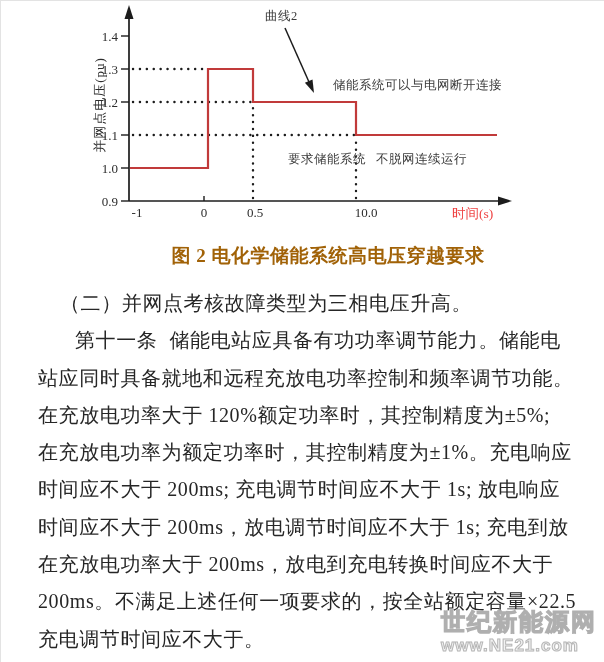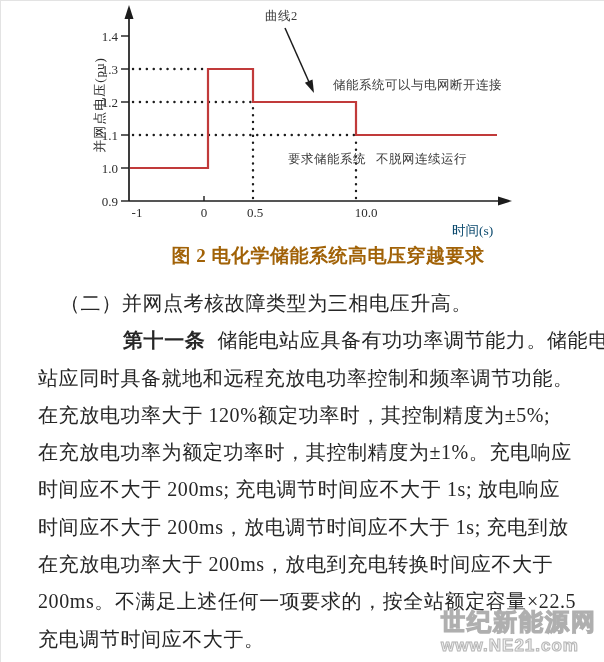--- a/index.html
+++ b/index.html
@@ -15,36 +15,36 @@
   .ann{position:absolute;font-size:12.5px;color:#3a3a3a;letter-spacing:0.5px;white-space:nowrap;}
   .curve-label{left:265px;top:8px;}
   .ann-disconnect{left:333px;top:77px;}
   .ann-keep-left{left:288px;top:151px;}
   .ann-keep-right{left:376px;top:151px;}
   .ylabel{
     position:absolute;left:33px;top:97px;width:132px;height:16px;
     transform:rotate(-90deg);transform-origin:center;
     font-size:13px;color:#2c2c2c;text-align:center;letter-spacing:1px;white-space:nowrap;
   }
-  .xlabel{position:absolute;left:452px;top:222px;font-size:13.5px;color:#0c4a6e;white-space:nowrap;}
+  .xlabel{position:absolute;left:452px;top:205px;font-size:13.5px;color:#ef4444;white-space:nowrap;}
   
   .caption{
     position:absolute;left:0;top:243px;width:604px;text-align:center;
     padding-left:52px;box-sizing:border-box;
     font-size:19px;font-weight:bold;color:#a16207;letter-spacing:0.5px;white-space:nowrap;
   }
   
   .body-text{position:absolute;left:38px;top:285px;width:530px;}
   .bline{
     height:37.3px;line-height:37.3px;font-size:20px;color:#262626;
     letter-spacing:0.6px;white-space:nowrap;
   }
   .indent-1{text-indent:22px;}
   .indent-2{text-indent:37px;}
-  .article{font-weight:bold;margin-right:12px;margin-left:48px;}
+  .article{font-weight:normal;margin-right:12px;}
   
   .watermark{
     position:absolute;left:441px;top:610px;width:163px;text-align:left;
     opacity:0.8;pointer-events:none;line-height:1;
   }
   .wm-name{
     font-size:24px;font-weight:bold;letter-spacing:2px;white-space:nowrap;
     color:#ececec;-webkit-text-stroke:1.2px #9c9c9c;text-shadow:0 0 1px #b5b5b5;
   }
   .wm-url{

